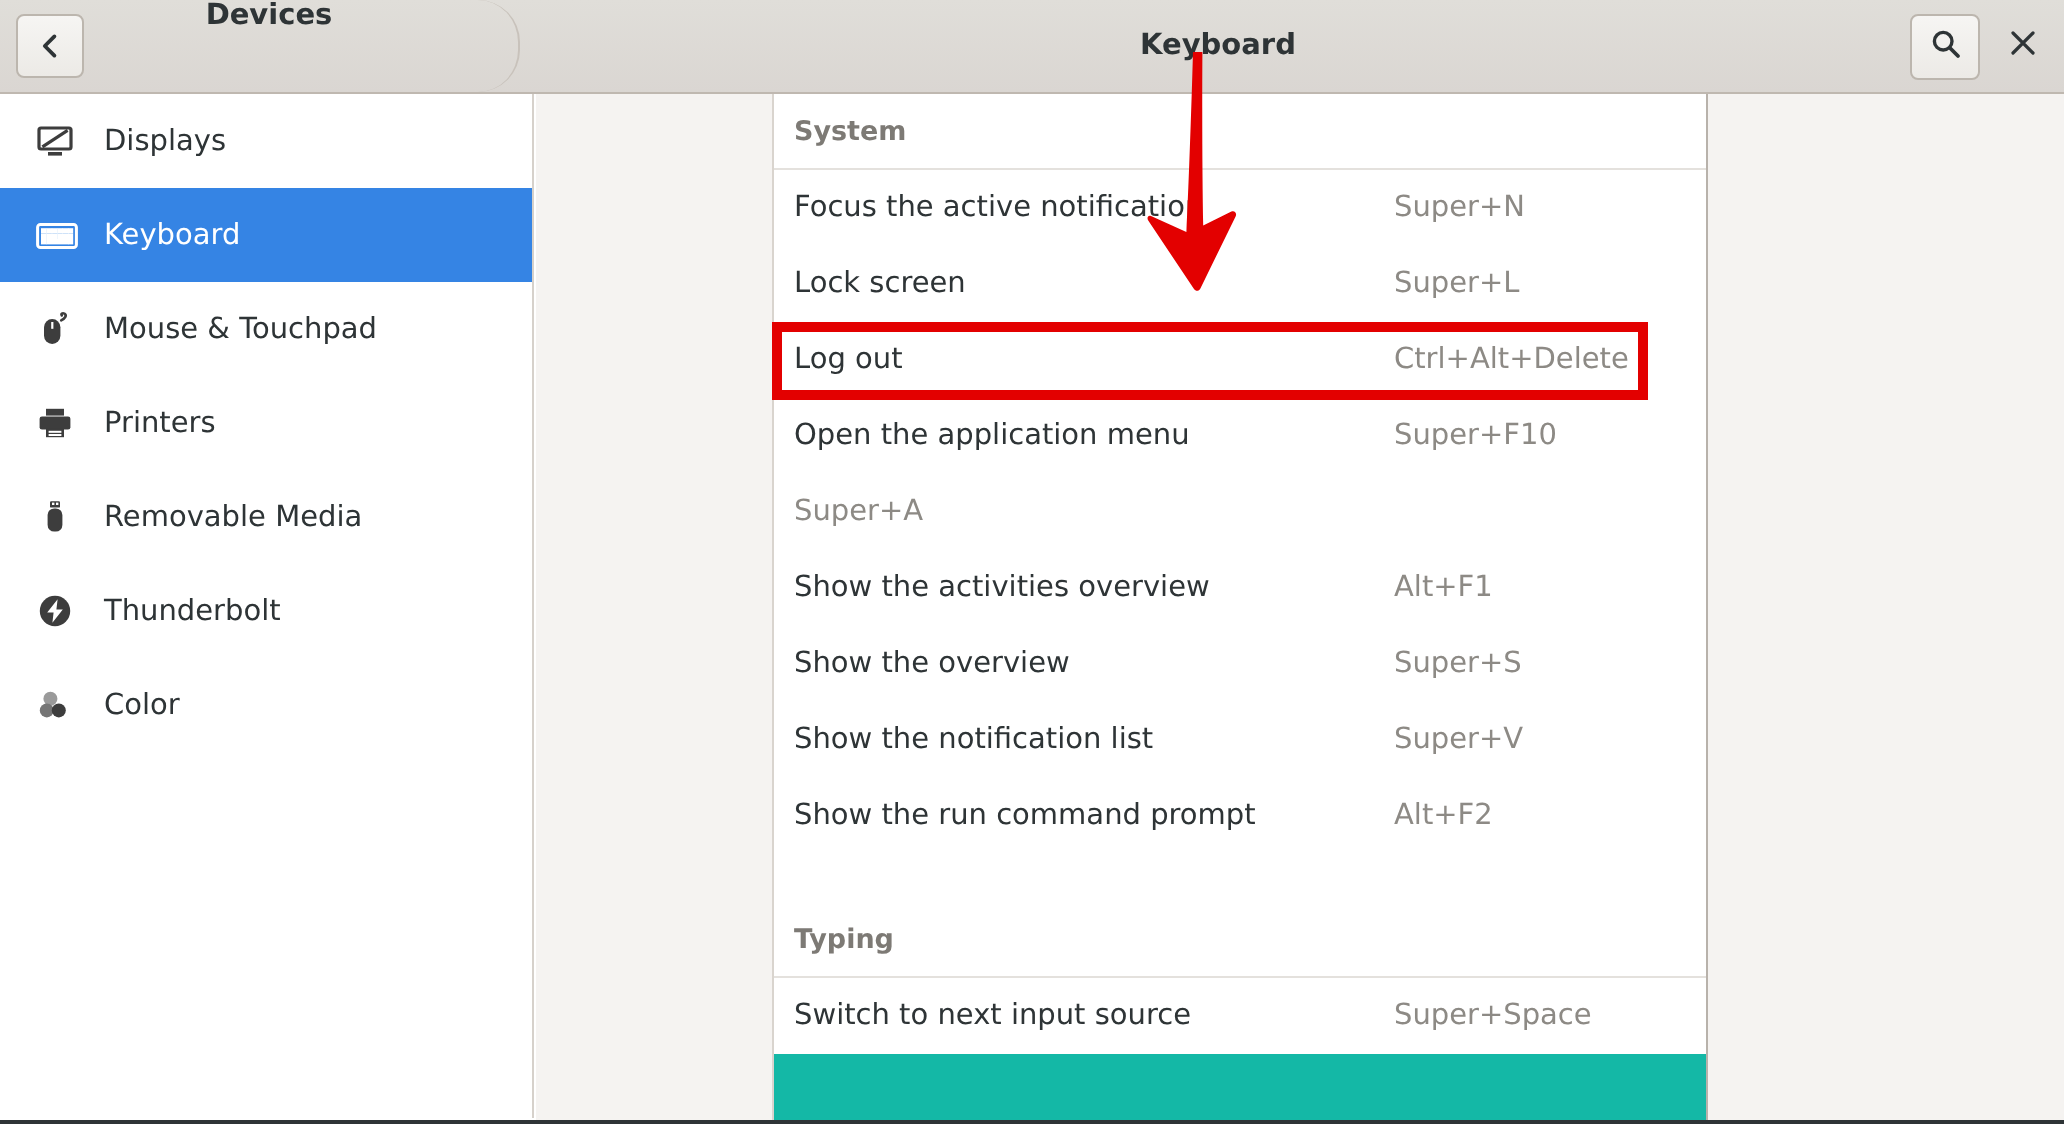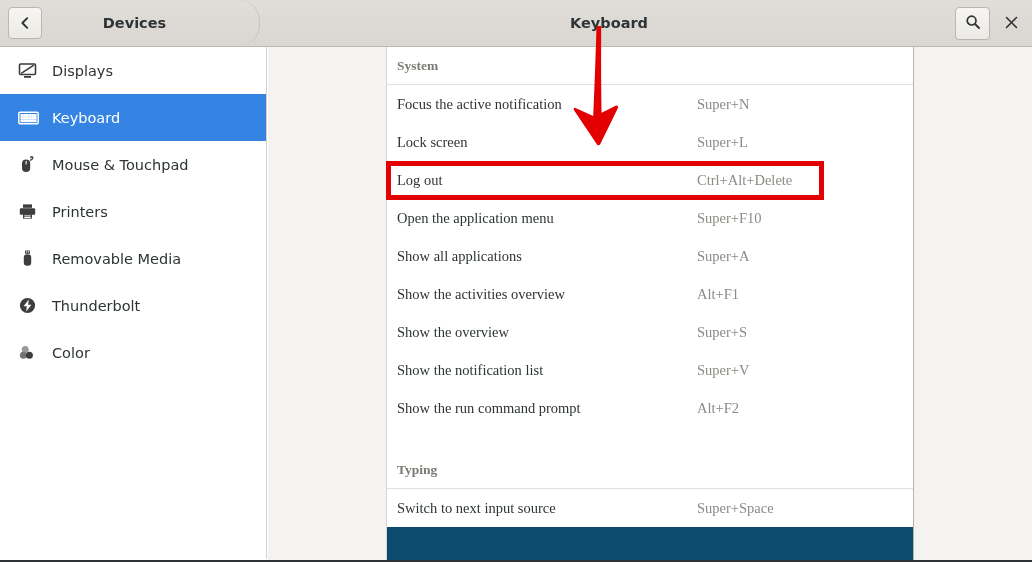--- a/index.html
+++ b/index.html
@@ -19,21 +19,21 @@
   
   .headerbar {
     position: absolute; top: 0; left: 0;
     width: 1032px; height: 47px;
     background: linear-gradient(to bottom, #e0ded9 0%, #dad6d2 100%);
     border-bottom: 1px solid #bfb8b0;
     display: flex; align-items: center;
   }
   .hb-left {
     width: 260px; height: 100%;
-    display: flex; align-items: center;
+    display: flex; align-items: flex-start;
     border-right: 1px solid #c8c2bb;
     position: relative;
     border-radius: 21px;
   }
   .back-btn {
     position: absolute; left: 8px; top: 7px;
     width: 34px; height: 32px;
     background: linear-gradient(to bottom, #f6f5f3, #eceae6);
     border: 1px solid #bcb6ae;
     border-radius: 4px;
@@ -106,26 +106,25 @@
   .side-item svg { fill: #3d3d3d; }
 
   
   .content-area {
     position: absolute; top: 47px; left: 268px;
     width: 764px; height: 513px;
     background: #f5f3f1;
   }
   .list-panel {
     position: absolute; top: 0; left: 118px;
-    width: 528px; height: 513px;
-    background: #0c4a6e;
+    width: 468px; height: 513px;
+    background: #14b8a6;
     border-left: 1px solid #d9d4ce;
     border-right: 1px solid #b8b2ab;
     overflow: hidden;
-    font-family: Liberation Serif, serif;
   }
 
   .section-header {
     height: 38px;
     display: flex; align-items: center;
     padding-left: 10px;
     font-size: 13.5px; font-weight: bold;
     color: #7d7a75;
     background: #ffffff;
     border-bottom: 1px solid #e4e1dd;
@@ -315,21 +314,20 @@
       </div>
       <div class="shortcut-row">
         <span class="sr-name">Log out</span>
         <span class="sr-accel">Ctrl+Alt+Delete</span>
       </div>
       <div class="shortcut-row">
         <span class="sr-name">Open the application menu</span>
         <span class="sr-accel">Super+F10</span>
       </div>
       <div class="shortcut-row">
-        <span class="sr-name">Show all applications</span>
         <span class="sr-accel">Super+A</span>
       </div>
       <div class="shortcut-row">
         <span class="sr-name">Show the activities overview</span>
         <span class="sr-accel">Alt+F1</span>
       </div>
       <div class="shortcut-row">
         <span class="sr-name">Show the overview</span>
         <span class="sr-accel">Super+S</span>
       </div>

